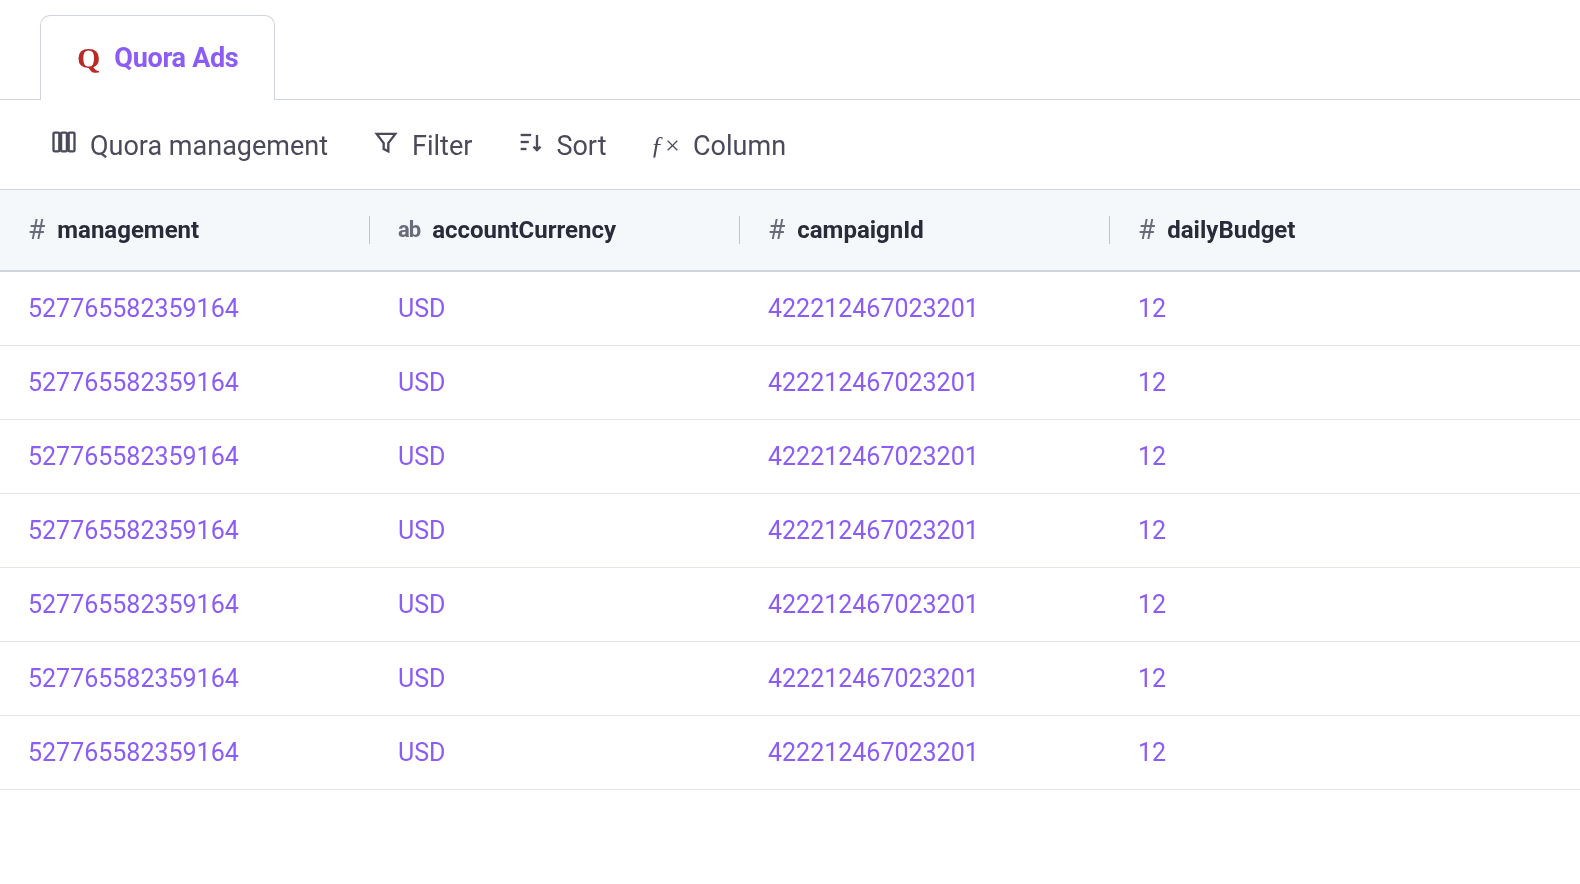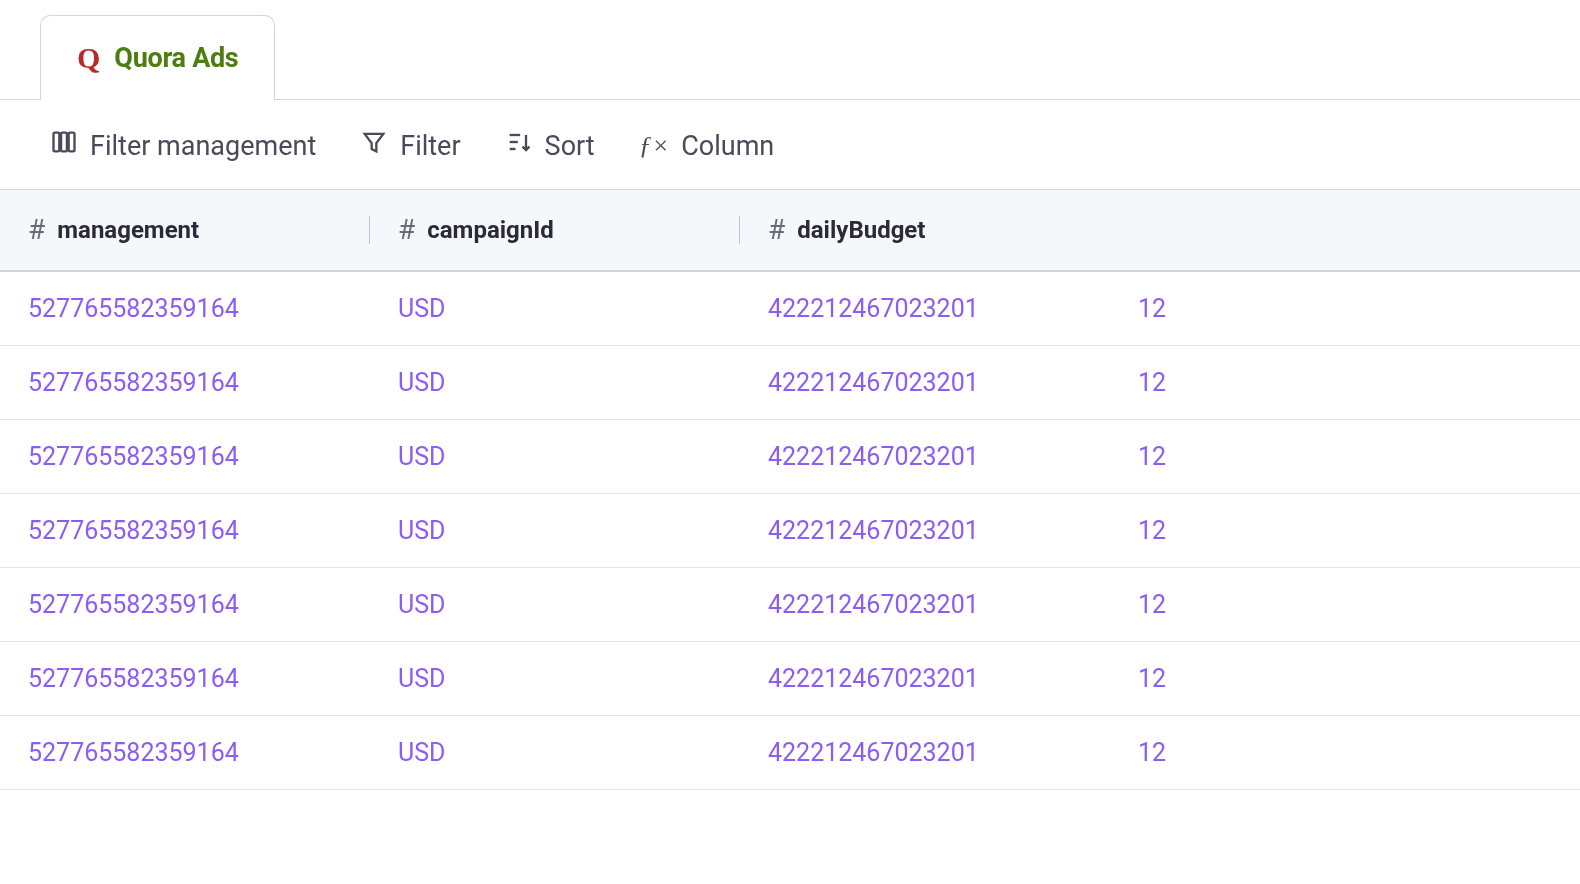--- a/index.html
+++ b/index.html
@@ -37,21 +37,21 @@
     .tab-icon {
       font-family: Georgia, "Times New Roman", serif;
       font-weight: bold;
       font-size: 30px;
       color: #b92b27;
       line-height: 1;
     }
     .tab-label {
       font-size: 27px;
       font-weight: 700;
-      color: #4d7c0f;
+      color: #8b5cf6;
       letter-spacing: -0.3px;
     }
     .toolbar {
       display: flex;
       align-items: center;
       gap: 44px;
       padding: 28px 50px 26px;
       border-bottom: 1px solid #d0d5dd;
     }
     .toolbar-item {
@@ -140,21 +140,21 @@
 
 <div class="toolbar">
   <div class="toolbar-item">
     <span>
       <svg viewBox="0 0 24 24">
           <rect x="3" y="4" width="5" height="16" rx="1"></rect>
           <rect x="9.5" y="4" width="5" height="16" rx="1"></rect>
           <rect x="16" y="4" width="5" height="16" rx="1"></rect>
         </svg>
     </span>
-    <span>Filter management</span>
+    <span>Quora management</span>
   </div>
   <div class="toolbar-item">
     <span>
       <svg viewBox="0 0 24 24">
           <path d="M4 5 L20 5 L14 13 L14 20 L10 18 L10 13 Z"></path>
         </svg>
     </span>
     <span>Filter</span>
   </div>
   <div class="toolbar-item">
@@ -173,20 +173,24 @@
     <span>Column</span>
   </div>
 </div>
 
 <div class="table">
   <div class="table-header">
     <div class="th col-0">
       <span class="hash-icon">#</span>
       <span>management</span>
     </div>
+    <div class="th col-1">
+      <span class="ab-icon">ab</span>
+      <span>accountCurrency</span>
+    </div>
     <div class="th col-2">
       <span class="hash-icon">#</span>
       <span>campaignId</span>
     </div>
     <div class="th col-3">
       <span class="hash-icon">#</span>
       <span>dailyBudget</span>
     </div>
   </div>
   <div class="table-body" id="table-body">

